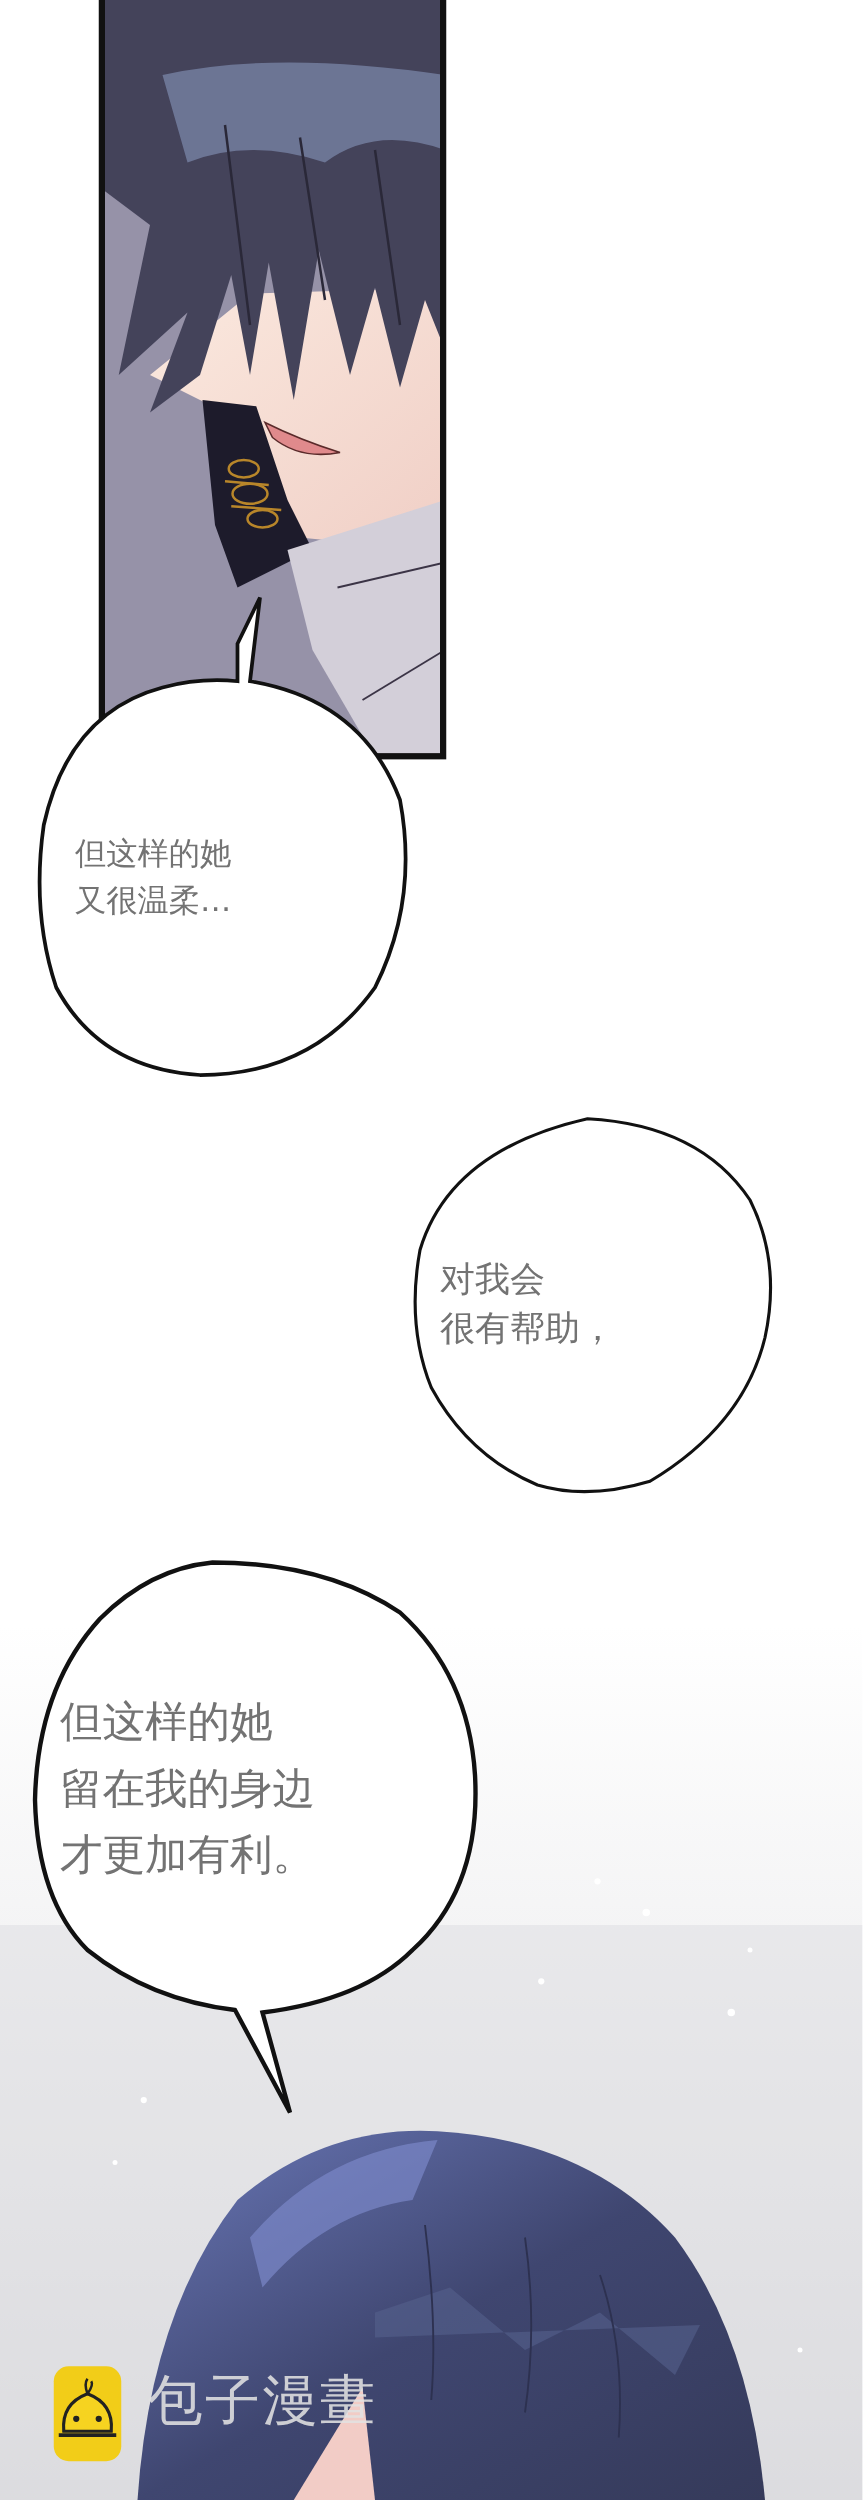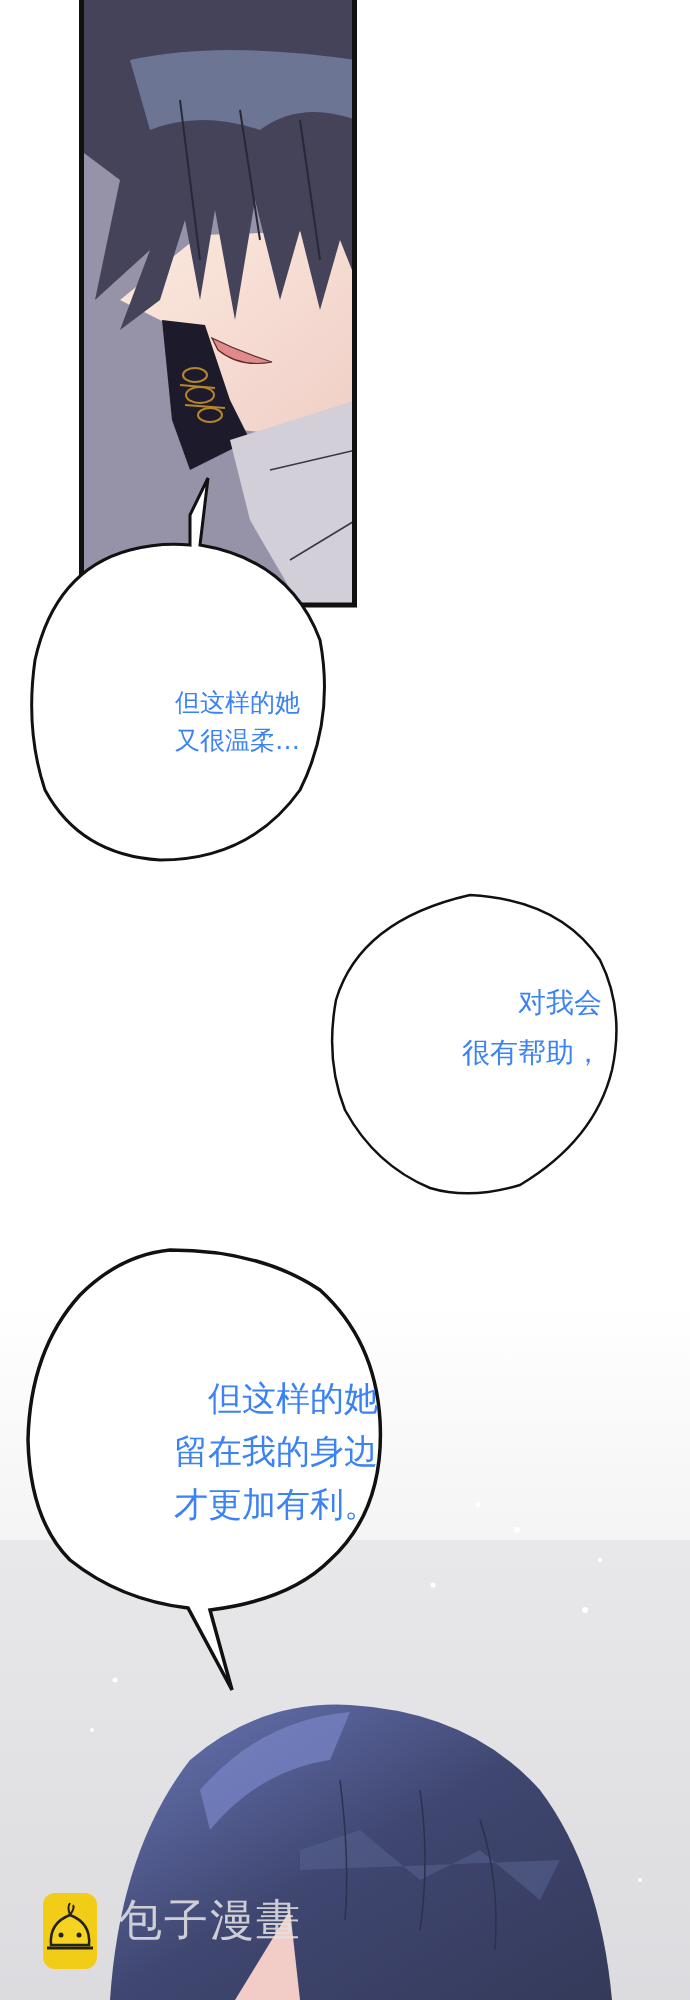--- a/index.html
+++ b/index.html
@@ -1,20 +1,20 @@
 <!DOCTYPE html>
 <html><head>
   <meta charset="utf-8">
   <style>
     html, body { margin: 0; padding: 0; }
     body { width: 690px; height: 2000px; position: relative; overflow: hidden; background: #ffffff; font-family: "DejaVu Sans", sans-serif; }
     .layer { position: absolute; left: 0; top: 0; }
-    .bubble-text { position: absolute; text-align: right; color: #3b82f6; white-space: pre-line; font-family: "DejaVu Sans", sans-serif; margin-top: 20px; }
+    .bubble-text { position: absolute; text-align: left; color: #737373; white-space: pre-line; font-family: "DejaVu Sans", sans-serif; }
     #bubble1-text { left: 60px; top: 664px; width: 240px; font-size: 25px; line-height: 38px; }
-    #bubble2-text { left: 352px; top: 958px; width: 250px; font-size: 28px; line-height: 50px; }
+    #bubble2-text { left: 352px; top: 1004px; width: 250px; font-size: 28px; line-height: 39px; }
     #bubble3-text { left: 48px; top: 1352px; width: 330px; font-size: 34px; line-height: 53px; }
     .watermark { position: absolute; left: 36px; top: 1893px; width: 300px; height: 80px; }
     .wm-logo { position: absolute; left: 7px; top: 0; width: 54px; height: 76px; background: #f2cd18; border-radius: 12px; }
     .wm-title { position: absolute; left: 82px; top: -2px; font-size: 44px; color: rgba(225,225,225,0.88); letter-spacing: 2px; font-family: "DejaVu Sans", sans-serif; }
     .wm-url { position: absolute; left: 74px; top: 44px; font-size: 35px; color: rgba(220,220,220,0.85); font-family: "Liberation Sans", sans-serif; }
   </style>
 </head>
 <body>
 
 <svg class="layer" width="690" height="2000">

